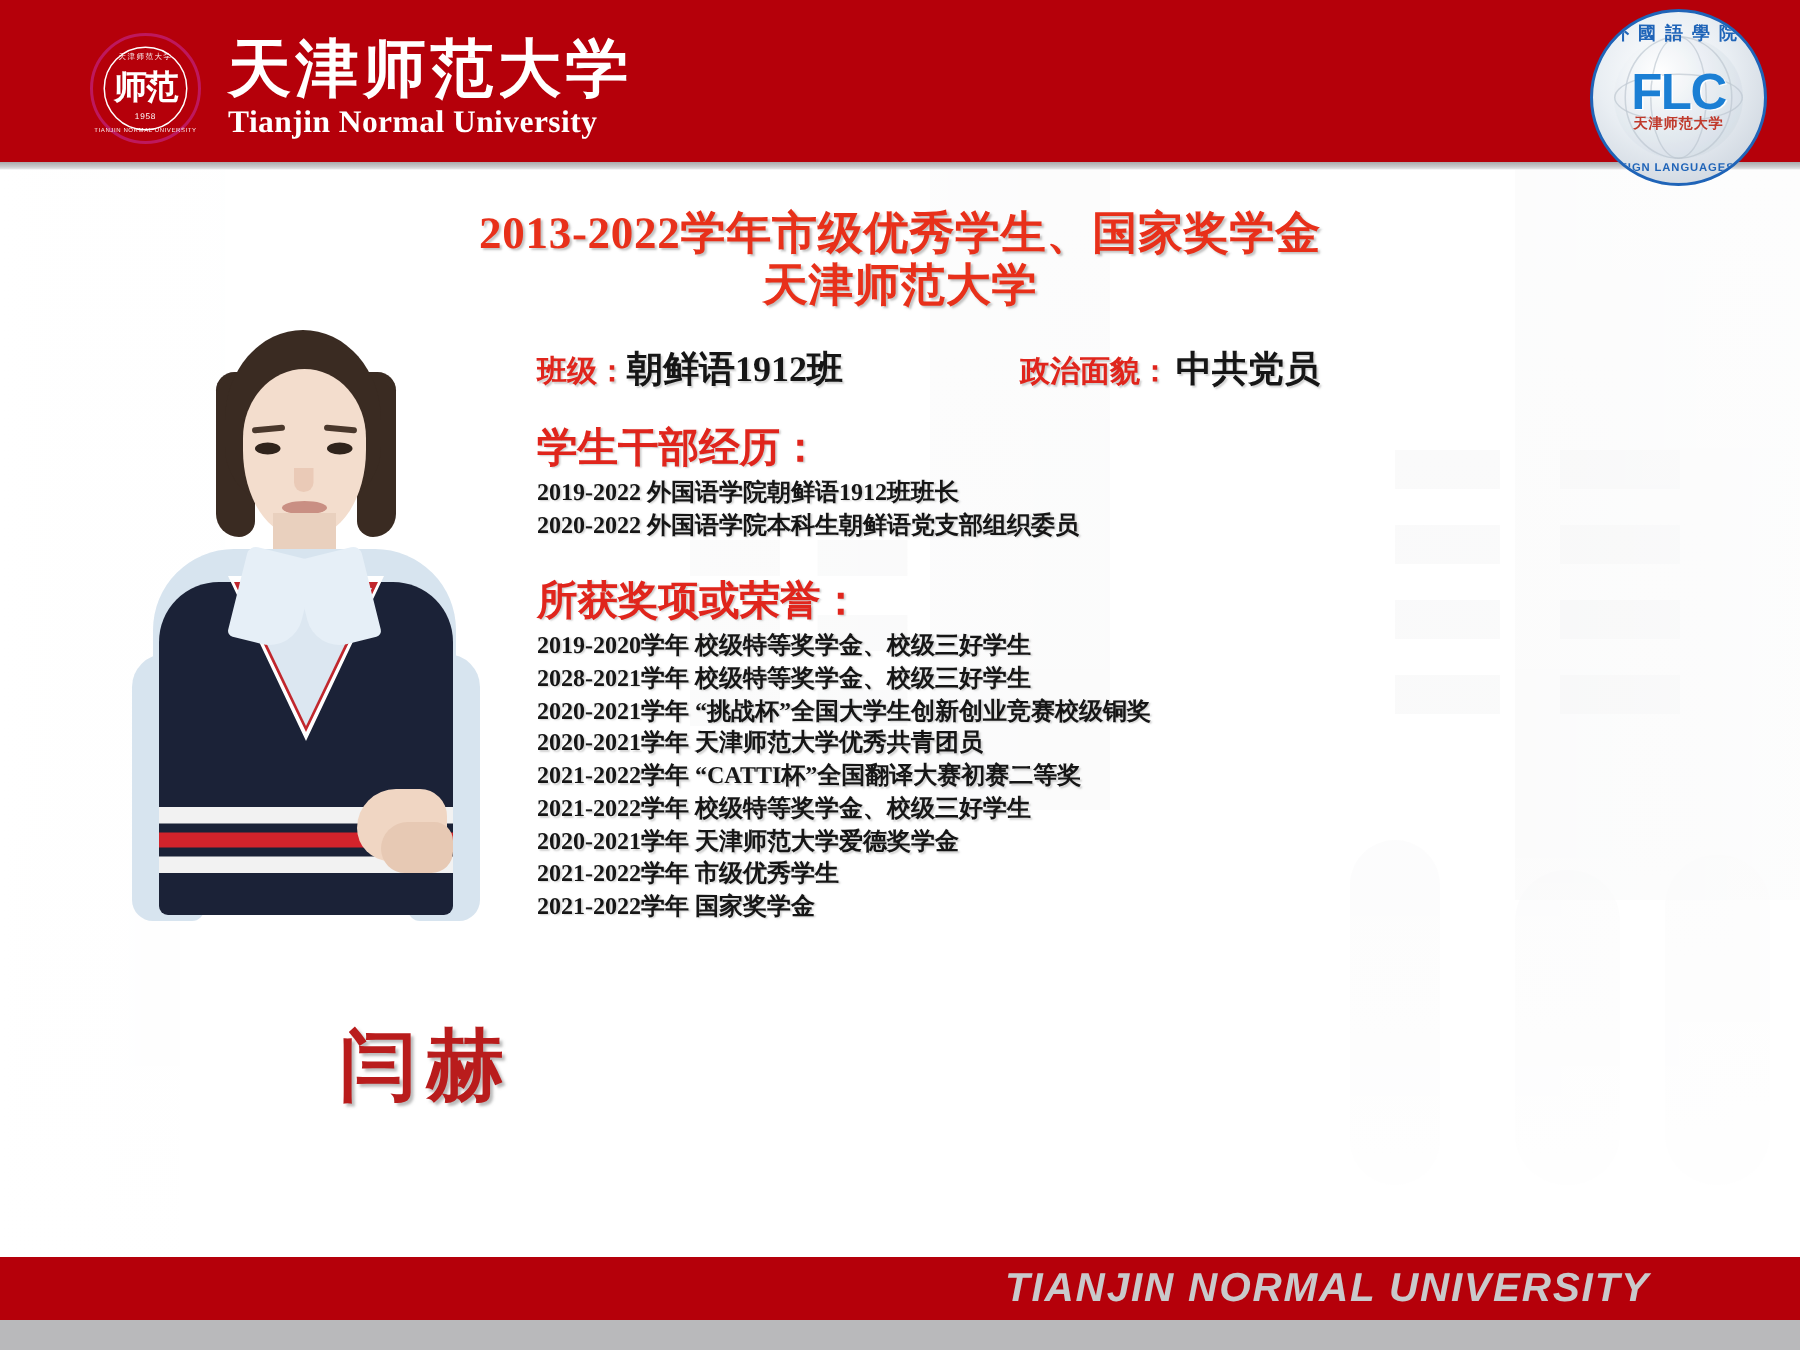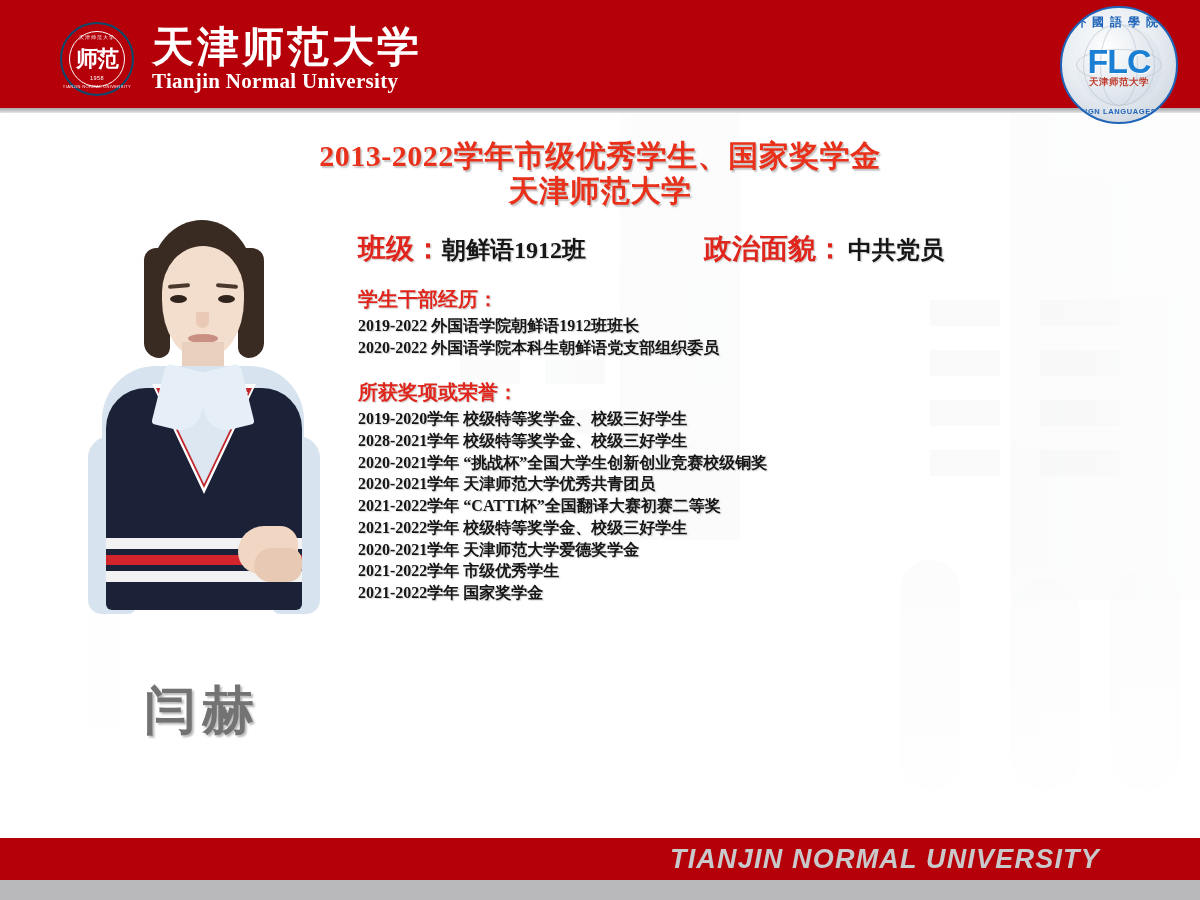--- a/index.html
+++ b/index.html
@@ -81,21 +81,21 @@
   #uni-logo-group {
     position: absolute;
     top: 22px; left: 60px;
     display: flex;
     align-items: center;
     z-index: 6;
   }
   #uni-seal {
     width: 74px; height: 74px;
     border-radius: 50%;
-    border: 2px solid #0c4a6e;
+    border: 2px solid #be185d;
     position: relative;
     flex: 0 0 auto;
   }
   #uni-seal::before {
     content: "";
     position: absolute;
     top: 7px; left: 7px; right: 7px; bottom: 7px;
     border-radius: 50%;
     border: 1.5px solid #ffffff;
   }
@@ -406,22 +406,22 @@
     width: 30px; height: 9px;
     background: #c98f83;
     border-radius: 50%;
   }
 
   
   #student-name {
     position: absolute;
     top: 676px; left: 62px;
     width: 280px;
-    text-align: center;
-    color: #737373;
+    text-align: right;
+    color: #b91c1c;
     font-size: 52px;
     font-weight: bold;
     letter-spacing: 6px;
     text-shadow: 2px 2px 2px rgba(120,120,120,.5);
     z-index: 4;
   }
 
   
   #info-panel {
     position: absolute;
@@ -429,38 +429,38 @@
     width: 800px;
     z-index: 4;
   }
   .info-row {
     display: flex;
     align-items: baseline;
     margin-bottom: 14px;
   }
   .lbl {
     color: #e0251c;
-    font-size: 28px;
+    font-size: 20px;
     font-weight: bold;
     white-space: nowrap;
     text-shadow: 1.2px 1.2px 1.2px rgba(130,130,130,.4);
   }
   .val {
     color: #161616;
     font-size: 24px;
     font-weight: bold;
     white-space: nowrap;
     text-shadow: 1.2px 1.2px 1.2px rgba(130,130,130,.35);
   }
   #political-pair { margin-left: 118px; }
 
   .section { margin-top: 18px; }
   .section-head {
     color: #e0251c;
-    font-size: 20px;
+    font-size: 27px;
     font-weight: bold;
     margin-bottom: 2px;
     text-shadow: 1.2px 1.2px 1.2px rgba(130,130,130,.4);
   }
   .section ul { list-style: none; }
   .section li {
     color: #161616;
     font-size: 16px;
     font-weight: bold;
     line-height: 1.38;

